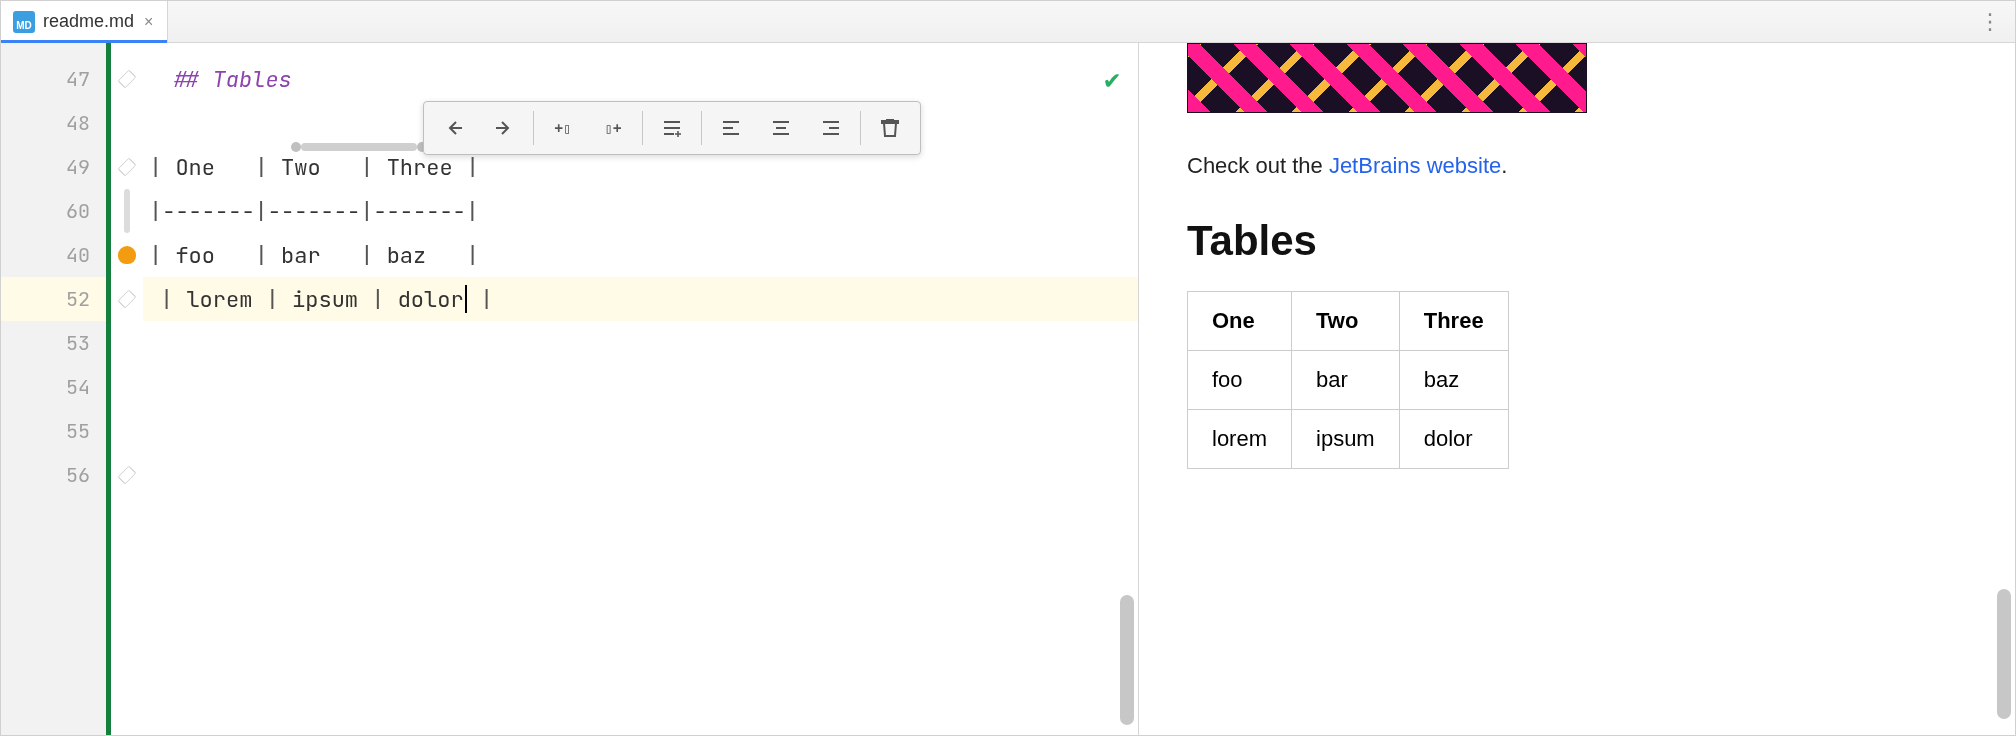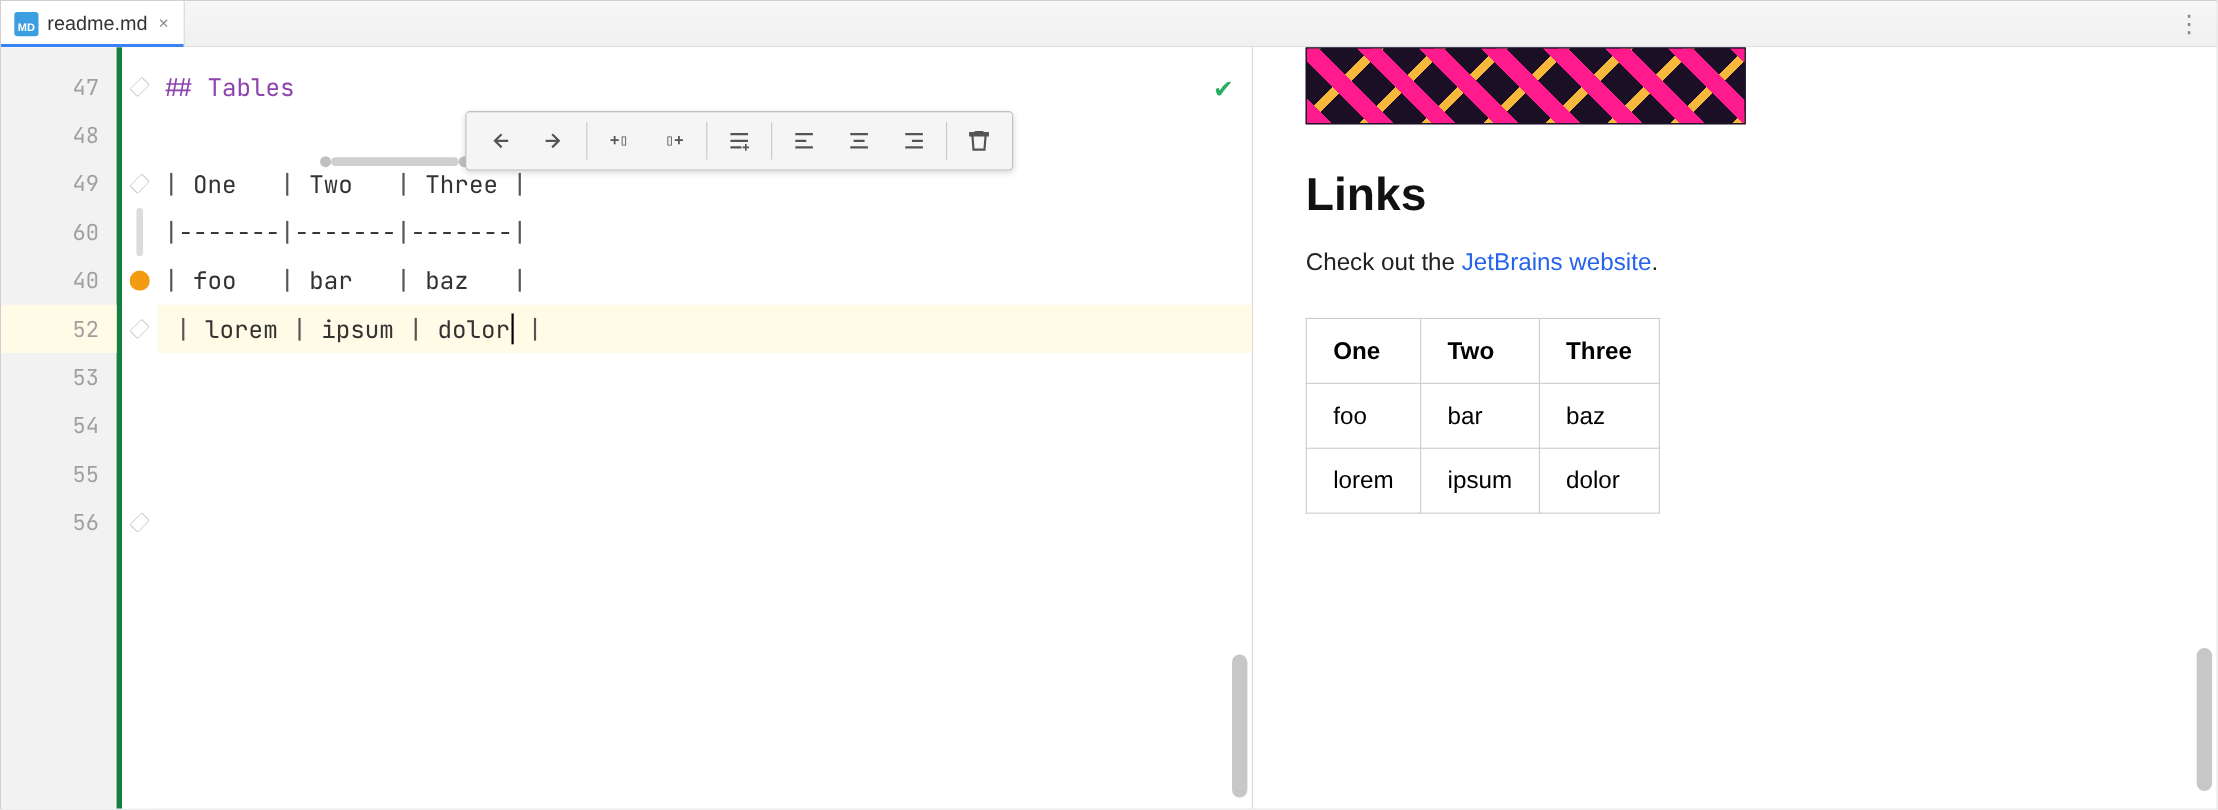--- a/index.html
+++ b/index.html
@@ -18,21 +18,21 @@
 
   
   .editor { width: 1138px; position:relative; border-right:1px solid #d6d6d6; background:#fff; display:flex; }
   .gutter { width: 110px; background: #f2f2f2; border-right:5px solid #15803d; padding-top: 14px; }
   .glyphs { width: 32px; background:#fff; padding-top:14px; position:relative;}
   .lnum { height: 44px; display:flex; align-items:center; justify-content:flex-end; padding-right:16px; font-size:20px; color:#a0a0a0; font-family: "JetBrains Mono","Menlo",monospace;}
   .glyph { height:44px; display:flex; align-items:center; justify-content:center;}
   .fold-marker { width: 16px; height: 16px; background:#fff; border:1px solid #ccc; transform: rotate(45deg) scaleX(0.65); border-radius:2px;}
   .code { flex:1; padding-top:14px; font-family:"JetBrains Mono","Menlo",monospace; font-size:22px; position:relative;}
   .codeline { height:44px; display:flex; align-items:center; white-space:pre; padding-left:6px; color:#333;}
-  .hl { color:#8e44ad; }
+  .hl { color:#8e44ad; font-style:italic;margin-left:24px;}
   .pipe { color:#555;}
   .active { background: #fffbe6; padding-left: 17px; }
   .caret { display:inline-block; width:2px; height:28px; background:#000; vertical-align:middle; margin-left:1px;}
   .bulb { width:18px; height:18px; background:#f39c12; border-radius:50% 50% 45% 45%; position:relative;}
 
   
   .col-indicators { position:absolute; left:148px; top:99px; display:flex; align-items:center; gap:0; }
   .col-handle { width:10px; height:10px; border-radius:50%; background:#c0c0c0; }
   .col-seg { height:8px; border-radius:4px;}
   .col-seg.grey { background:#cfcfcf;}
@@ -206,25 +206,25 @@
         </div>
 
         <div class="status-check" title="No problems">✔</div>
         <div class="escroll"></div>
       </div>
     </div>
 
     <div class="preview">
       <div class="banner"></div>
 
-      <h2>Links</h2>
       <p>
         <span>Check out the </span><a href="#">JetBrains website</a><span>.</span>
       </p>
 
+      <h2>Tables</h2>
       <table class="ptable">
         <thead>
             <tr>
           <th>One</th>
           <th>Two</th>
           <th>Three</th>
         </tr>
           </thead>
         <tbody>
           <tr>

